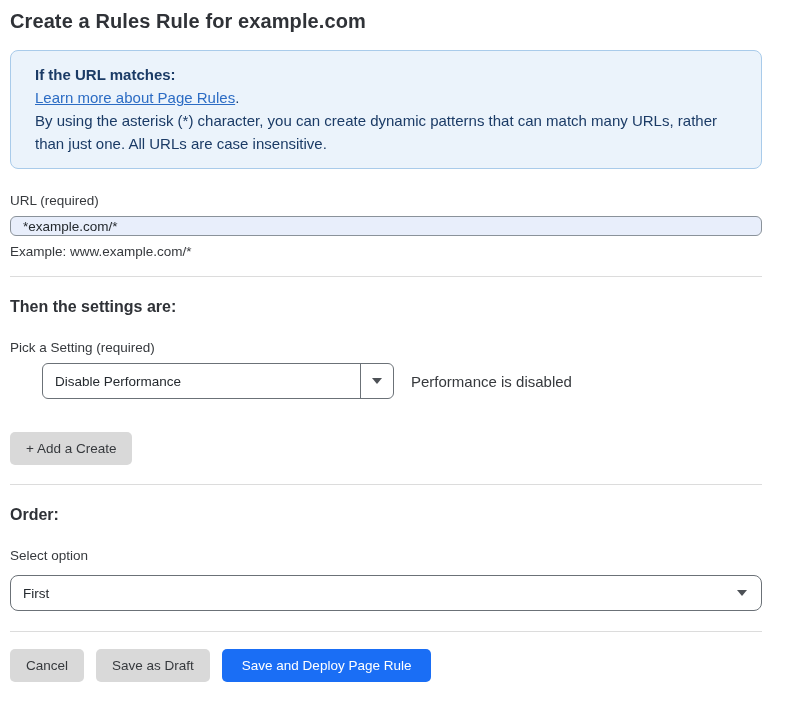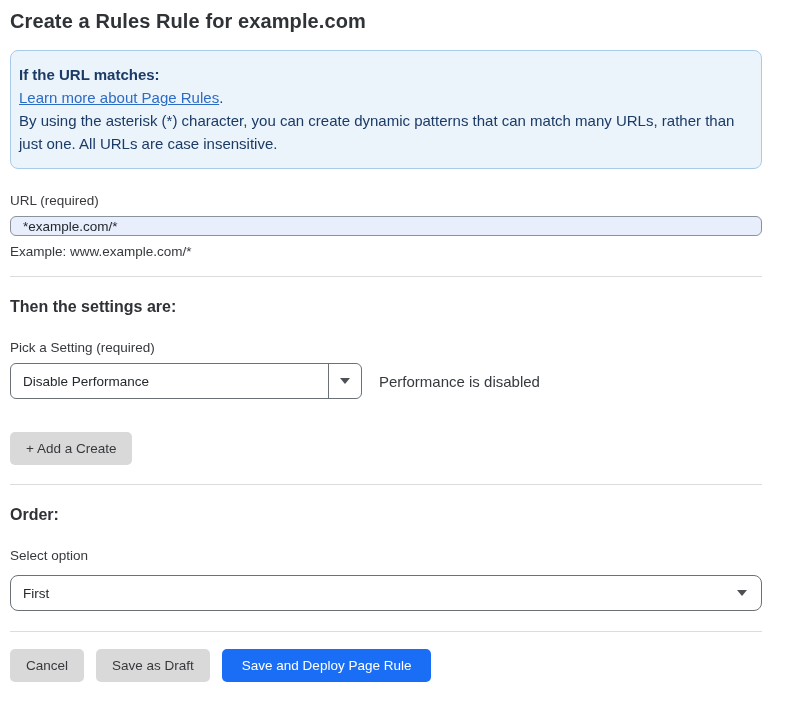--- a/index.html
+++ b/index.html
@@ -18,21 +18,21 @@
     color: #2f3237;
     padding-top: 10px;
     letter-spacing: .1px;
   }
 
   .info-box {
     margin-top: 17px;
     background: #ebf3fb;
     border: 1px solid #a9cbea;
     border-radius: 8px;
-    padding: 12px 8px 13px;
+    padding: 12px 24px 13px;
     font-size: 15px;
     line-height: 23px;
     color: #1b3b66;
   }
   .info-box .info-heading { font-weight: 700; }
   .info-link {
     color: #2c6cc4;
     text-decoration: underline;
     cursor: pointer;
   }
@@ -74,20 +74,21 @@
     font-size: 16px;
     font-weight: 700;
     color: #2f3237;
     margin-top: 21px;
   }
 
   .setting-row {
     display: flex;
     align-items: center;
     gap: 17px;
+    margin-left: 32px;
   }
   .custom-select {
     width: 352px;
     height: 36px;
     background: #ffffff;
     border: 1px solid #6b7177;
     border-radius: 6px;
     display: flex;
     align-items: stretch;
     cursor: pointer;

